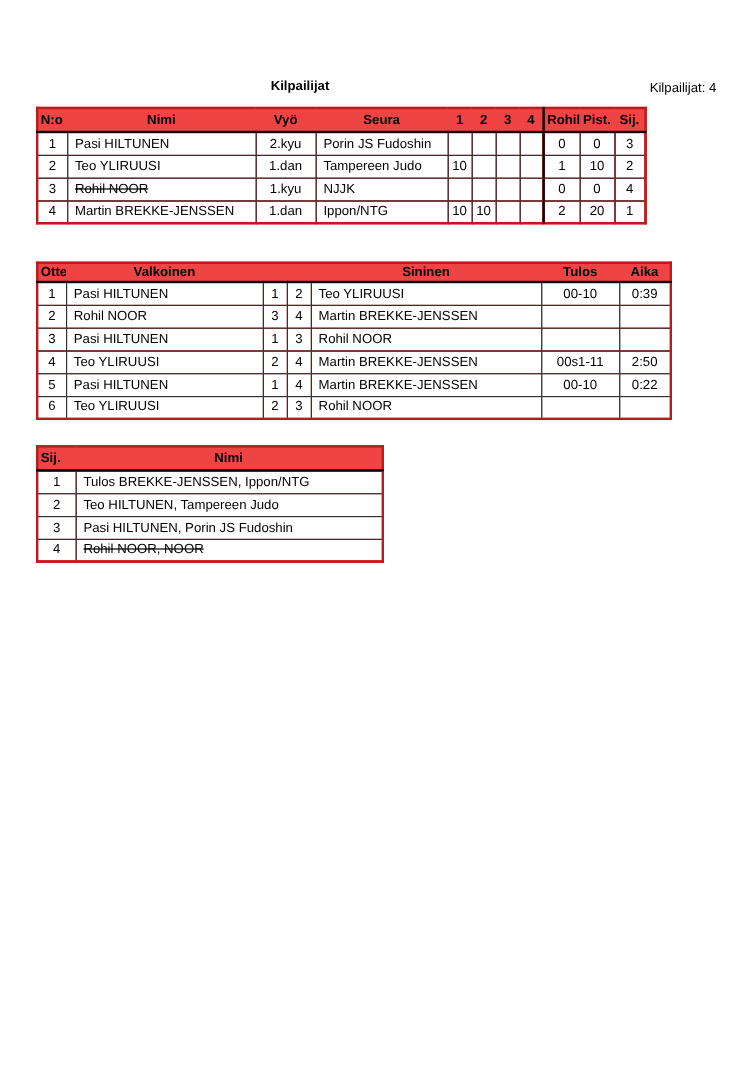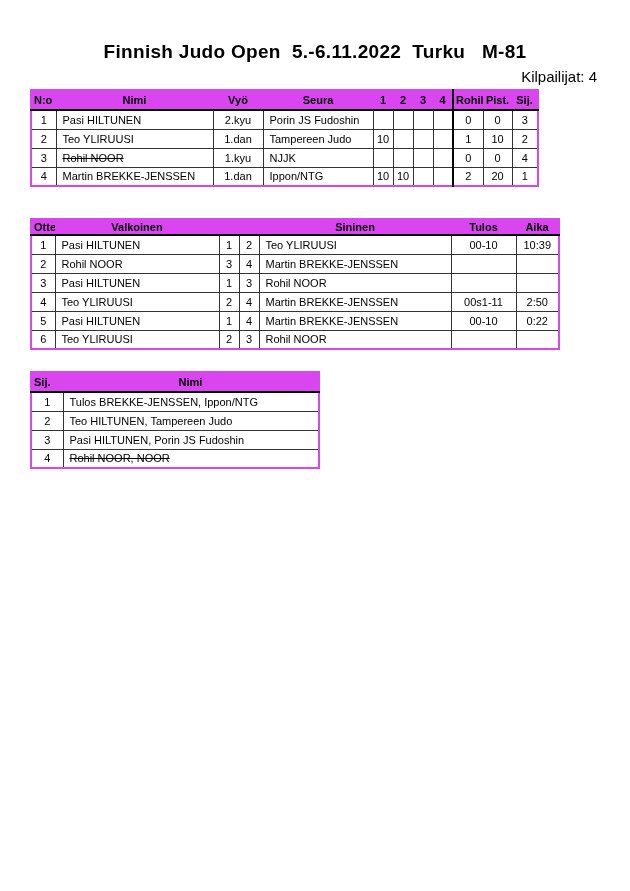--- a/index.html
+++ b/index.html
@@ -30,29 +30,29 @@
     text-align: center;
     white-space: pre;
   }
   #kilpailijat-title { top: 66px; left: 30px; width: 440px; }
   #ottelut-title     { top: 199px; left: 30px; width: 528px; }
   #tulokset-title    { top: 352px; left: 30px; width: 288px; }
   #competitors-count {
     position: absolute;
     top: 68px;
     right: 33px;
-    font-size: 15px;
+    font-size: 11px;
     white-space: pre;
   }
   table {
     position: absolute;
     border-collapse: collapse;
     table-layout: fixed;
-    border: 2px solid #d946ef;
-    background: #d946ef;
+    border: 2px solid #b91c1c;
+    background: #ef4444;
   }
   #t-kilpailijat { left: 30px; top: 89px;  width: 507px; }
   #t-ottelut     { left: 30px; top: 218px; width: 528px; }
   #t-tulokset    { left: 30px; top: 371px; width: 288px; }
   tr { height: 19px; }
   tr.hdr { height: 20px; }
   #t-ottelut tr.hdr { height: 16px; }
   th {
     font-size: 11px;
     font-weight: bold;
@@ -77,22 +77,22 @@
   .left  { text-align: left; padding-left: 6px; }
   th.left { padding-left: 2px; }
   .thickL { border-left: 2px solid #000000 !important; }
   .struck { text-decoration: line-through; }
 </style>
 </head>
 <body>
 
 <div class="page">
 
-  <div class="doc-title">Finnish Judo Open  5.-6.11.2022  Turku   M-81</div>
-
+
+  <div id="kilpailijat-title" class="sec-title">Kilpailijat</div>
   <div id="competitors-count">Kilpailijat: 4</div>
 
   <table id="t-kilpailijat">
     <colgroup>
       <col style="width:25px">
         <col style="width:157px">
         <col style="width:50px">
         <col style="width:110px">
       <col style="width:20px">
         <col style="width:20px">
@@ -191,21 +191,21 @@
       <th>Tulos</th>
       <th>Aika</th>
     </tr>
     <tr>
       <td>1</td>
       <td class="left">Pasi HILTUNEN</td>
       <td>1</td>
       <td>2</td>
       <td class="left">Teo YLIRUUSI</td>
       <td>00-10</td>
-      <td>10:39</td>
+      <td>0:39</td>
     </tr>
     <tr>
       <td>2</td>
       <td class="left">Rohil NOOR</td>
       <td>3</td>
       <td>4</td>
       <td class="left">Martin BREKKE-JENSSEN</td>
       <td></td>
       <td></td>
     </tr>

